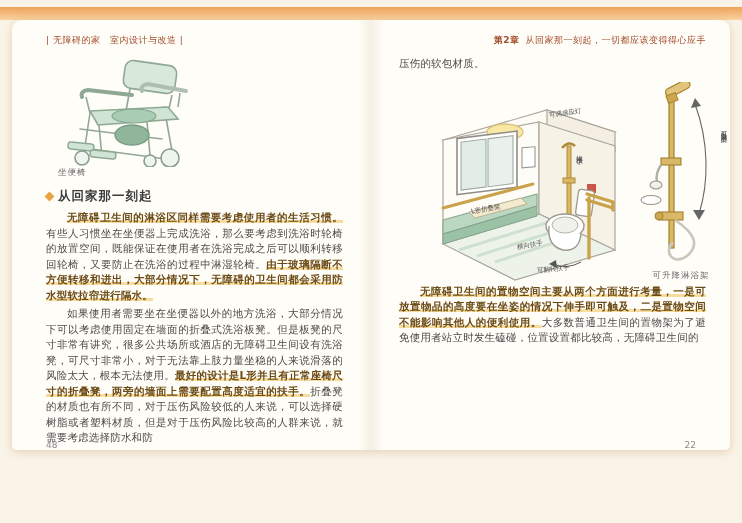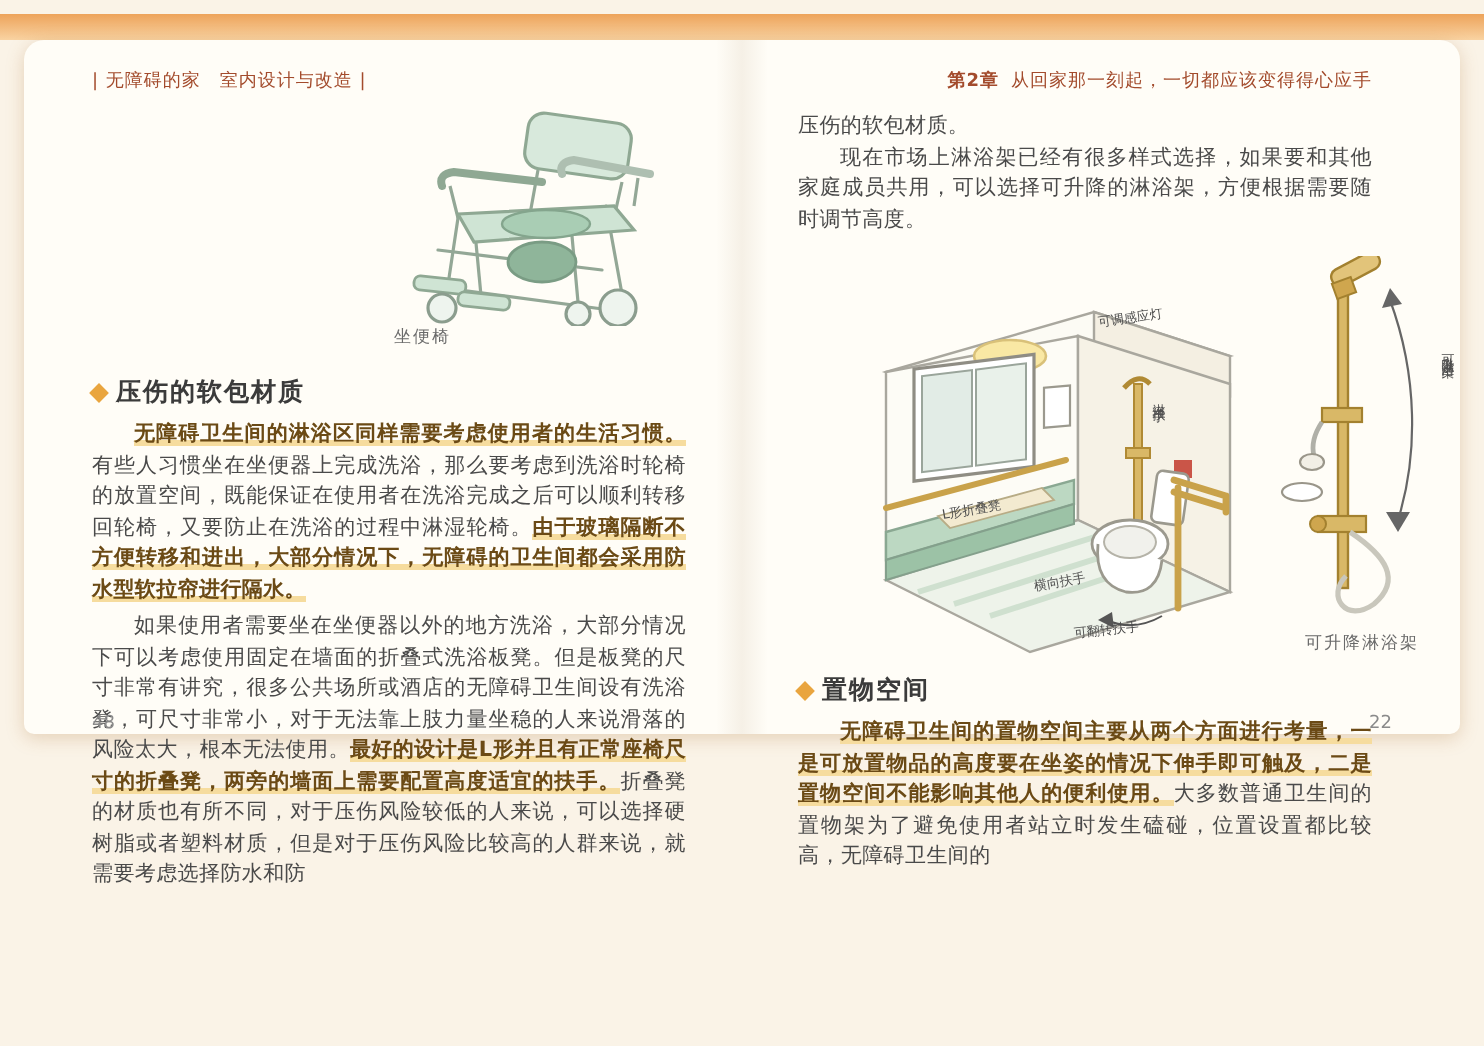--- a/index.html
+++ b/index.html
@@ -1,26 +1,26 @@
 <!DOCTYPE html>
 <html><head>
 <meta charset="utf-8">
 <style>
   html,body{margin:0;padding:0;}
   body{width:742px;height:523px;position:relative;overflow:hidden;
        background:#faf3e7;font-family:"DejaVu Sans","Liberation Sans",sans-serif;}
   .top-band{position:absolute;top:7px;left:0;width:742px;height:13px;
     background:linear-gradient(#eda35a,#f9d3a2);}
-  .spread{position:absolute;left:12px;top:20px;width:718px;height:347px;
+  .spread{position:absolute;left:12px;top:20px;width:718px;height:430px;
     background:#fffdf7;border-radius:10px 10px 5px 5px;
     box-shadow:0 2px 9px rgba(176,118,58,.28);display:flex;}
   .gutter{position:absolute;left:50%;top:0;bottom:0;width:26px;transform:translateX(-50%);
     background:linear-gradient(90deg,rgba(150,110,60,0),rgba(150,110,60,.09),rgba(150,110,60,0));pointer-events:none;}
   .page{width:359px;position:relative;padding:14px 28px 0 34px;box-sizing:border-box;}
-  .page.rightpg{padding:14px 44px 0 28px;}
+  .page.rightpg{padding:14px 24px 0 28px;}
   .rh{font-size:9px;color:#a34b2c;letter-spacing:.5px;white-space:nowrap;}
   .rh.r{text-align:right;}
   .rh .ch{font-weight:bold;margin-right:6px;}
   .para{font-size:10.5px;line-height:15.5px;color:#4a4a4a;text-align:justify;margin:0;letter-spacing:.2px;}
   .indent{text-indent:21px;}
   .hl{font-weight:bold;color:#6b4a15;
       background:linear-gradient(to top,#f6dc9e 24%,rgba(246,220,158,0) 24%);}
   .sec{display:flex;align-items:center;gap:5px;margin:9px 0 5px;}
   .diamond{width:7px;height:7px;background:#e9a53f;transform:rotate(45deg);flex:0 0 auto;}
   .sec h3{font-size:12.5px;color:#3b3b3b;margin:0;font-weight:bold;letter-spacing:1px;}
@@ -39,21 +39,21 @@
 <body>
 
 <div class="top-band"></div>
 
 <div class="spread">
 
   <div class="page">
     <div class="rh">| 无障碍的家　室内设计与改造 |</div>
 
 
-    <div class="figrow" style="height:128px;flex-direction:column;">
+    <div class="figrow" style="height:128px;">
 
       <div class="fig" style="width:158px;">
         <svg width="158" height="112" viewBox="0 0 158 112">
           <g stroke="#93a796" stroke-width="1.6" fill="none" stroke-linecap="round">
             <path d="M44 58 L38 98"></path>
               <path d="M118 52 L126 96"></path>
             <path d="M30 92 L120 104"></path>
               <path d="M34 74 L116 84"></path>
             <path d="M52 60 L56 102"></path>
               <path d="M100 56 L104 100"></path>
@@ -82,35 +82,34 @@
               <circle cx="104" cy="106" r="6"></circle>
           </g>
         </svg>
         <div class="figcap cap-left">坐便椅</div>
       </div>
 
     </div>
 
     <div class="sec">
       <span class="diamond"></span>
-      <h3>压伤的软包材质</h3>
+      <h3>从回家那一刻起</h3>
     </div>
 
     <p class="para indent"><span class="hl">无障碍卫生间的淋浴区同样需要考虑使用者的生活习惯。</span><span>有些人习惯坐在坐便器上完成洗浴，那么要考虑到洗浴时轮椅的放置空间，既能保证在使用者在洗浴完成之后可以顺利转移回轮椅，又要防止在洗浴的过程中淋湿轮椅。</span><span class="hl">由于玻璃隔断不方便转移和进出，大部分情况下，无障碍的卫生间都会采用防水型软拉帘进行隔水。</span></p>
 
     <p class="para indent" style="margin-top:3px;"><span>如果使用者需要坐在坐便器以外的地方洗浴，大部分情况下可以考虑使用固定在墙面的折叠式洗浴板凳。但是板凳的尺寸非常有讲究，很多公共场所或酒店的无障碍卫生间设有洗浴凳，可尺寸非常小，对于无法靠上肢力量坐稳的人来说滑落的风险太大，根本无法使用。</span><span class="hl">最好的设计是L形并且有正常座椅尺寸的折叠凳，两旁的墙面上需要配置高度适宜的扶手。</span><span>折叠凳的材质也有所不同，对于压伤风险较低的人来说，可以选择硬树脂或者塑料材质，但是对于压伤风险比较高的人群来说，就需要考虑选择防水和防</span></p>
 
     <div class="pn l">48</div>
   </div>
 
   <div class="page rightpg">
     <div class="rh r"><span class="ch">第2章</span><span>从回家那一刻起，一切都应该变得得心应手</span></div>
 
     <p class="para" style="margin-top:9px;">压伤的软包材质。</p>
-    <p class="para indent">现在市场上淋浴架已经有很多样式选择，如果要和其他家庭成员共用，可以选择可升降的淋浴架，方便根据需要随时调节高度。</p>
 
     <div class="figrow" style="height:206px;margin-left:30px;">
 
       <div class="fig" style="width:192px;">
         <svg width="192" height="188" viewBox="0 0 192 188">
           <g>
             <polygon points="14,46 118,16 186,38 84,68" fill="#fcfbf4" stroke="#a9a79e" stroke-width="1.2"></polygon>
             <polygon points="118,16 186,38 186,58 118,34" fill="#f4efe2" stroke="#a9a79e" stroke-width="1.2"></polygon>
             <polygon points="14,46 110,28 110,120 14,150" fill="#fdfcf6" stroke="#a9a79e" stroke-width="1.2"></polygon>
             <polygon points="110,28 186,52 186,156 110,120" fill="#f6f2e6" stroke="#a9a79e" stroke-width="1.2"></polygon>
@@ -179,24 +178,20 @@
             <path d="M62 26 L66 16 L72 24 Z" fill="#666"></path>
             <path d="M64 128 L70 138 L76 128 Z" fill="#666"></path>
           </g>
         </svg>
         <span class="note vnote" style="right:6px;top:44px;">可升降淋浴架</span>
         <div class="figcap cap-center">可升降淋浴架</div>
       </div>
     </div>
 
 
-    <div class="sec">
-      <span class="diamond"></span>
-      <h3>置物空间</h3>
-    </div>
 
     <p class="para indent"><span class="hl">无障碍卫生间的置物空间主要从两个方面进行考量，一是可放置物品的高度要在坐姿的情况下伸手即可触及，二是置物空间不能影响其他人的便利使用。</span><span>大多数普通卫生间的置物架为了避免使用者站立时发生磕碰，位置设置都比较高，无障碍卫生间的</span></p>
 
     <div class="pn r">22</div>
   </div>
 
   <div class="gutter"></div>
 </div>
 
 </body></html>

